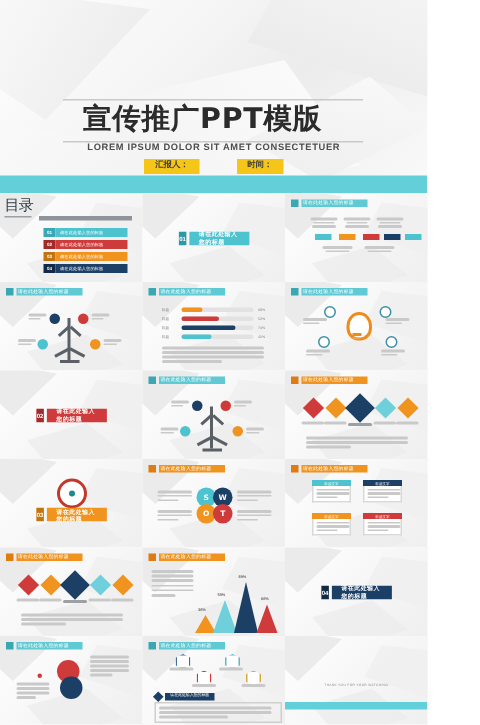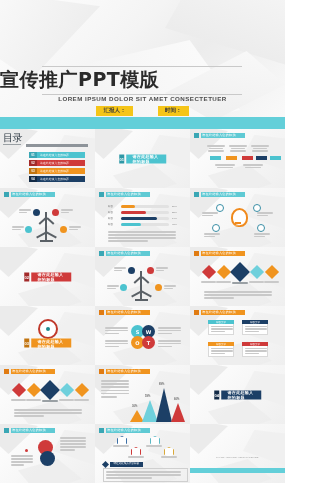--- a/index.html
+++ b/index.html
@@ -18,21 +18,21 @@
       clip-path:polygon(0 30%,72% 0,100% 70%,24% 100%);}
   .p4{right:0px;bottom:8px;width:120px;height:70px;background:linear-gradient(10deg,#eeeeee,#f9f9f9);
       clip-path:polygon(0 60%,68% 0,100% 48%,40% 100%);}
   .p5{left:-10px;bottom:-18px;width:140px;height:80px;background:linear-gradient(320deg,#f0f0f0,#fbfbfb);
       clip-path:polygon(0 20%,80% 38%,100% 100%,0 100%);}
 
   .hero-inner{position:absolute;left:0;top:0;width:100%;height:100%;}
   .rulebar{position:absolute;left:42px;width:200px;height:1px;background:#c9c9c9;}
   .rule-top{top:66px;}
   .rule-bot{top:94px;}
-  .title-cn{position:absolute;left:0;right:15px;top:66px;
+  .title-cn{position:absolute;left:0;right:15px;top:66px;text-align:center;
             font-size:19px;font-weight:bold;color:#2b2b2b;letter-spacing:.5px;line-height:27px;
             font-family:"DejaVu Sans","Liberation Sans",sans-serif;}
   .title-en{position:absolute;left:0;right:0;top:95px;text-align:center;
             font-size:6.2px;font-weight:bold;color:#4d4d4d;letter-spacing:.45px;}
   .tagrow{position:absolute;left:0;right:0;top:106px;display:flex;justify-content:center;gap:25px;}
   .tag{background:#f5c518;color:#3a3a3a;font-size:5.6px;font-weight:bold;padding:2.4px 7px;line-height:1;}
   .hero-strip{position:absolute;left:0;bottom:0;width:100%;height:12px;background:#63cfd9;}
 
   
   .grid{position:absolute;left:0;top:129px;width:285px;height:354px;

